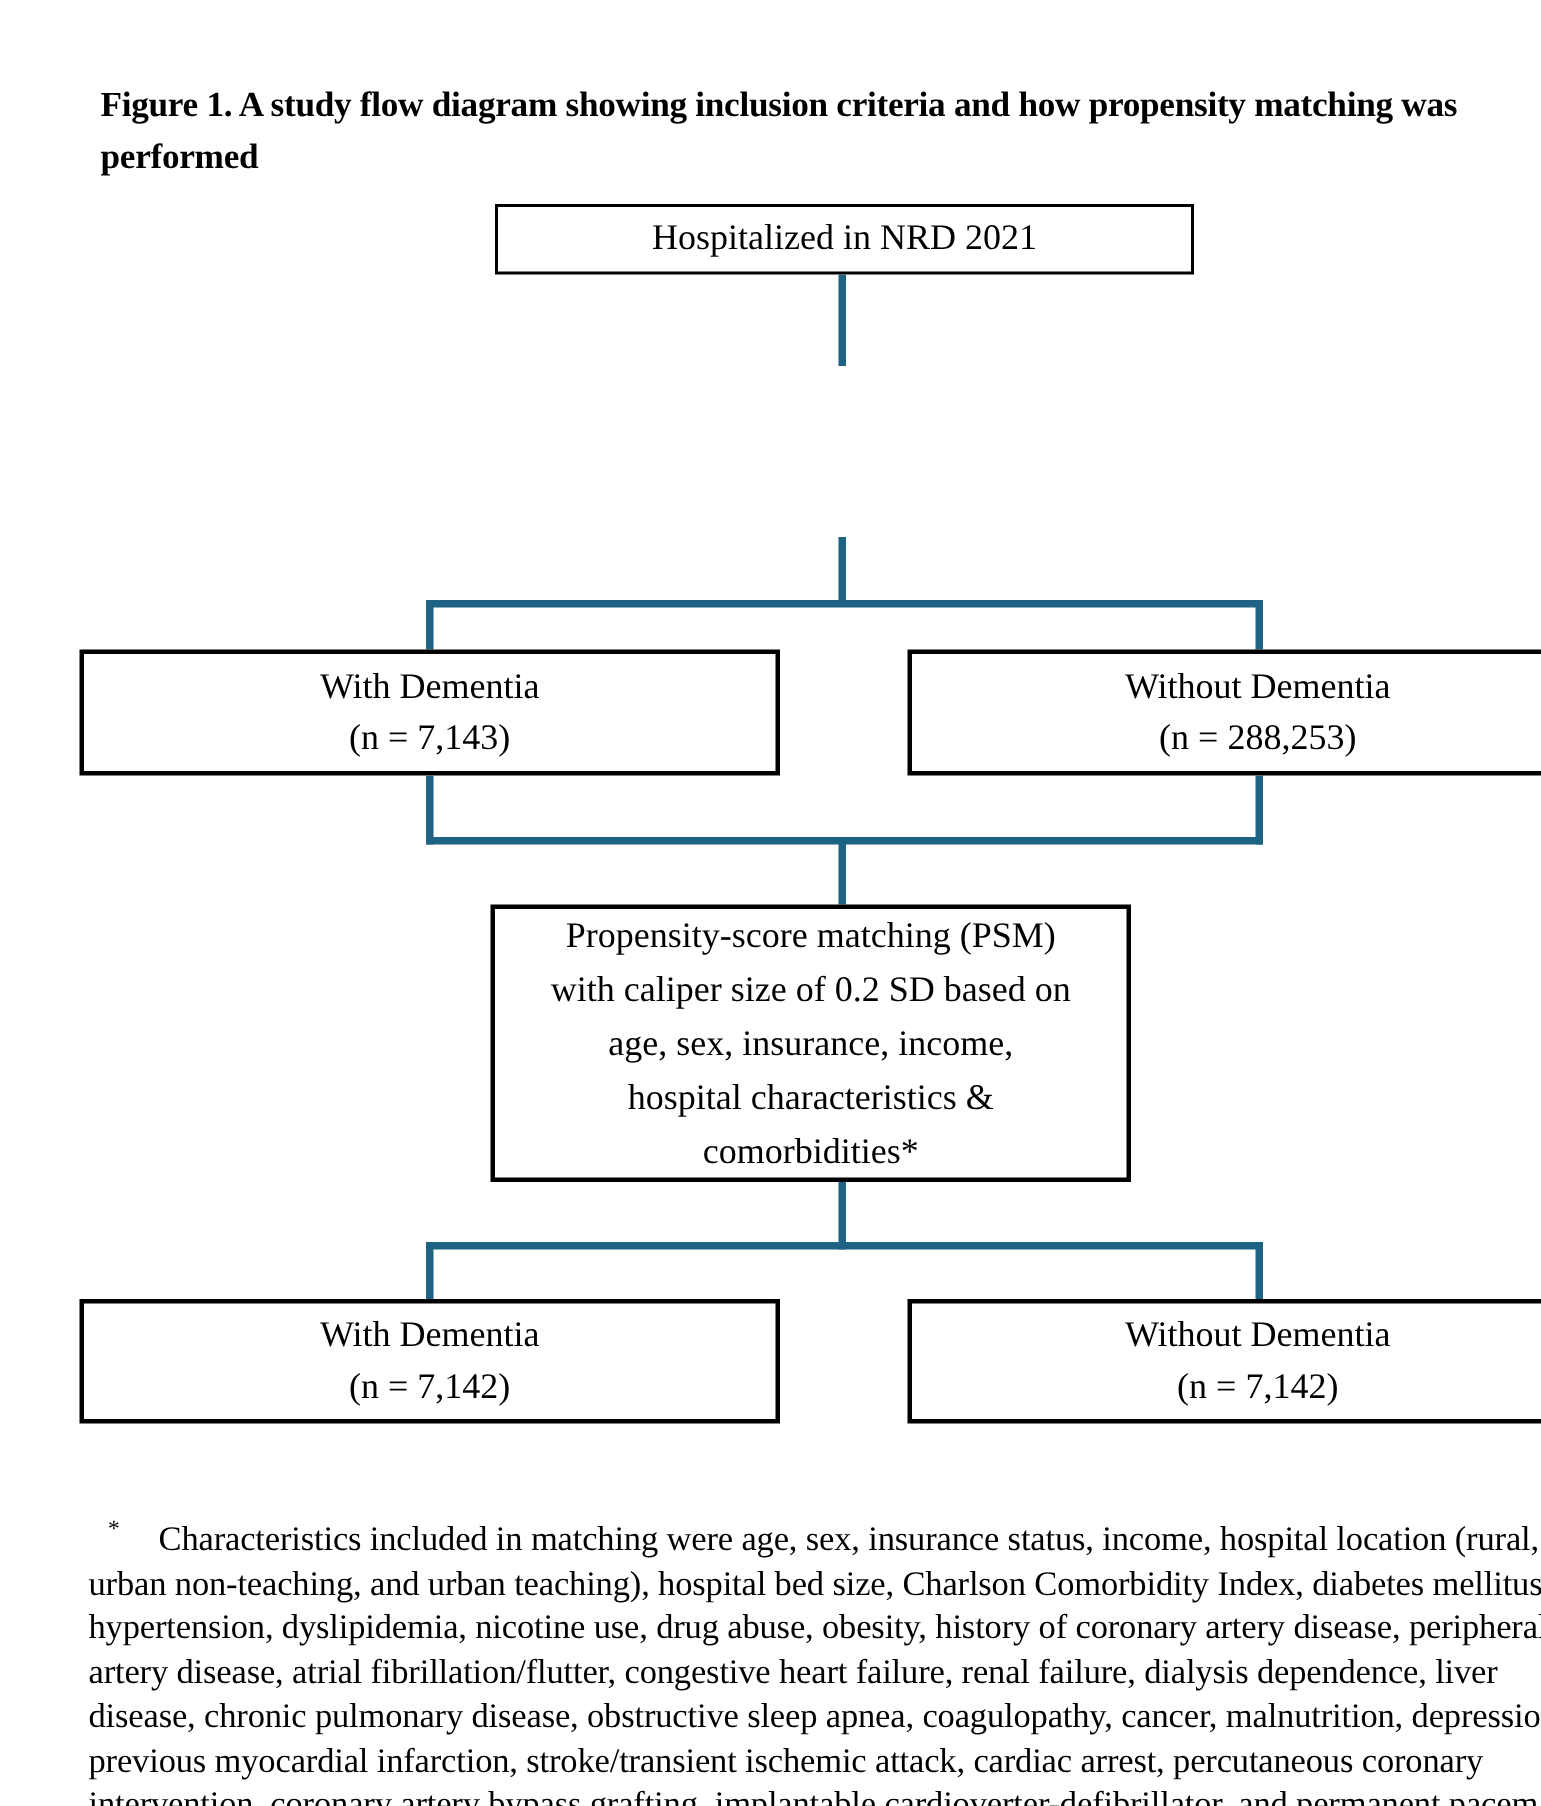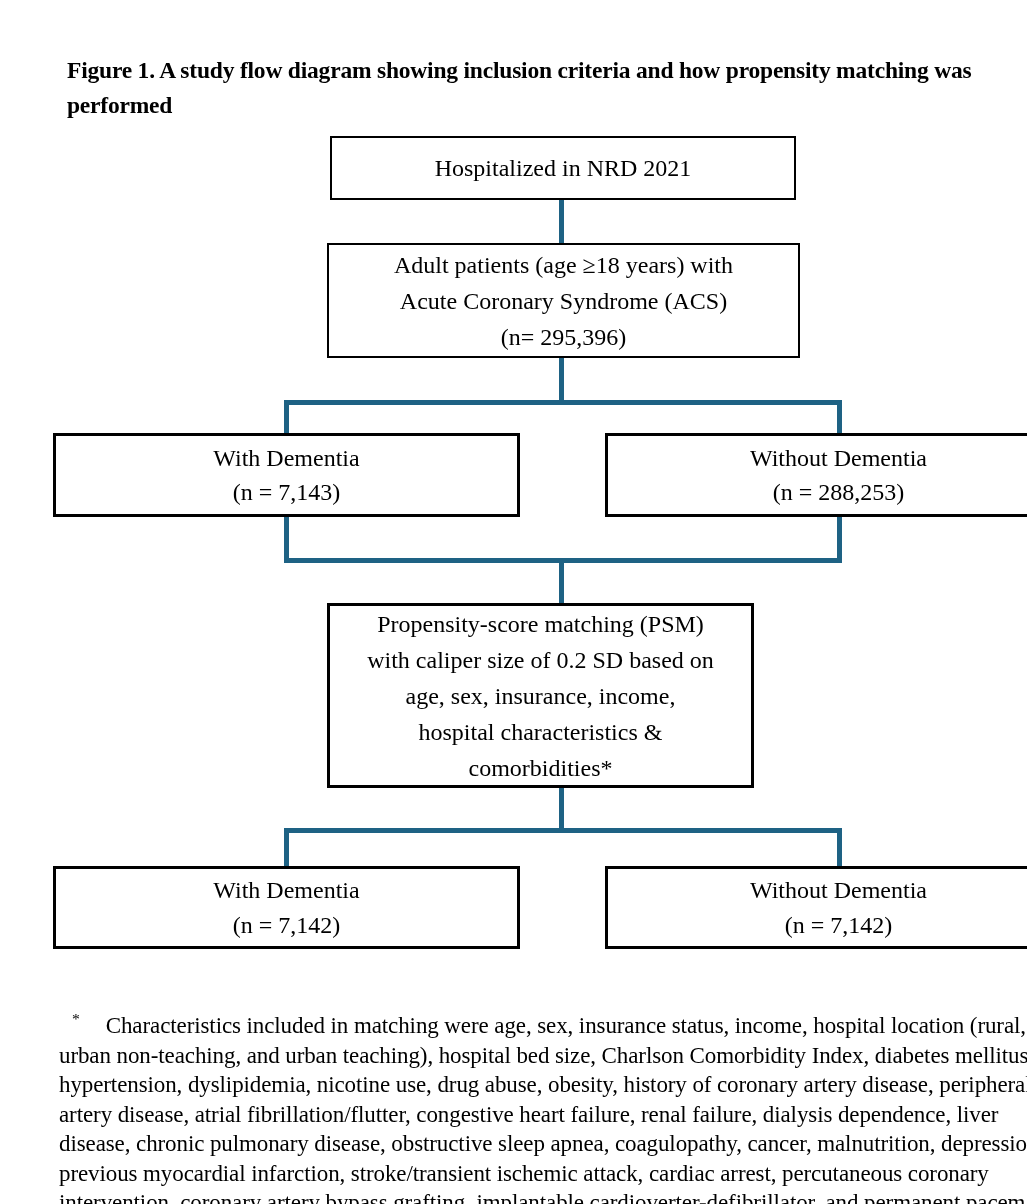--- a/index.html
+++ b/index.html
@@ -55,25 +55,22 @@
   <div class="line" style="left:234px; top:467px; width:5px; height:46px;"></div>
   <div class="line" style="left:787px; top:467px; width:5px; height:46px;"></div>
   <div class="line" style="left:234px; top:508px; width:558px; height:5px;"></div>
   <div class="line" style="left:509px; top:508px; width:5px; height:46px;"></div>
 
   <div class="line" style="left:509px; top:738px; width:5px; height:45px;"></div>
   <div class="line" style="left:234px; top:778px; width:558px; height:5px;"></div>
   <div class="line" style="left:234px; top:778px; width:5px; height:39px;"></div>
   <div class="line" style="left:787px; top:778px; width:5px; height:39px;"></div>
 
-  <div class="box" style="left:280px; top:86px; width:466px; height:64px;">Hospitalized in NRD 2021</div>
+  <div class="box" style="left:280px; top:86px; width:466px; height:47px;">Hospitalized in NRD 2021</div>
 
-  <div class="box tall" style="left:277px; top:193px; width:473px; height:115px;">Adult patients (age ≥18 years) with
-Acute Coronary Syndrome (ACS)
-(n= 295,396)</div>
 
   <div class="box thick" style="left:3px; top:383px; width:467px; height:84px;">With Dementia
 (n = 7,143)</div>
 
   <div class="box thick" style="left:555px; top:383px; width:467px; height:84px;">Without Dementia
 (n = 288,253)</div>
 
   <div class="box thick tall" style="left:277px; top:553px; width:427px; height:185px;">Propensity-score matching (PSM)
 with caliper size of 0.2 SD based on
 age, sex, insurance, income,

